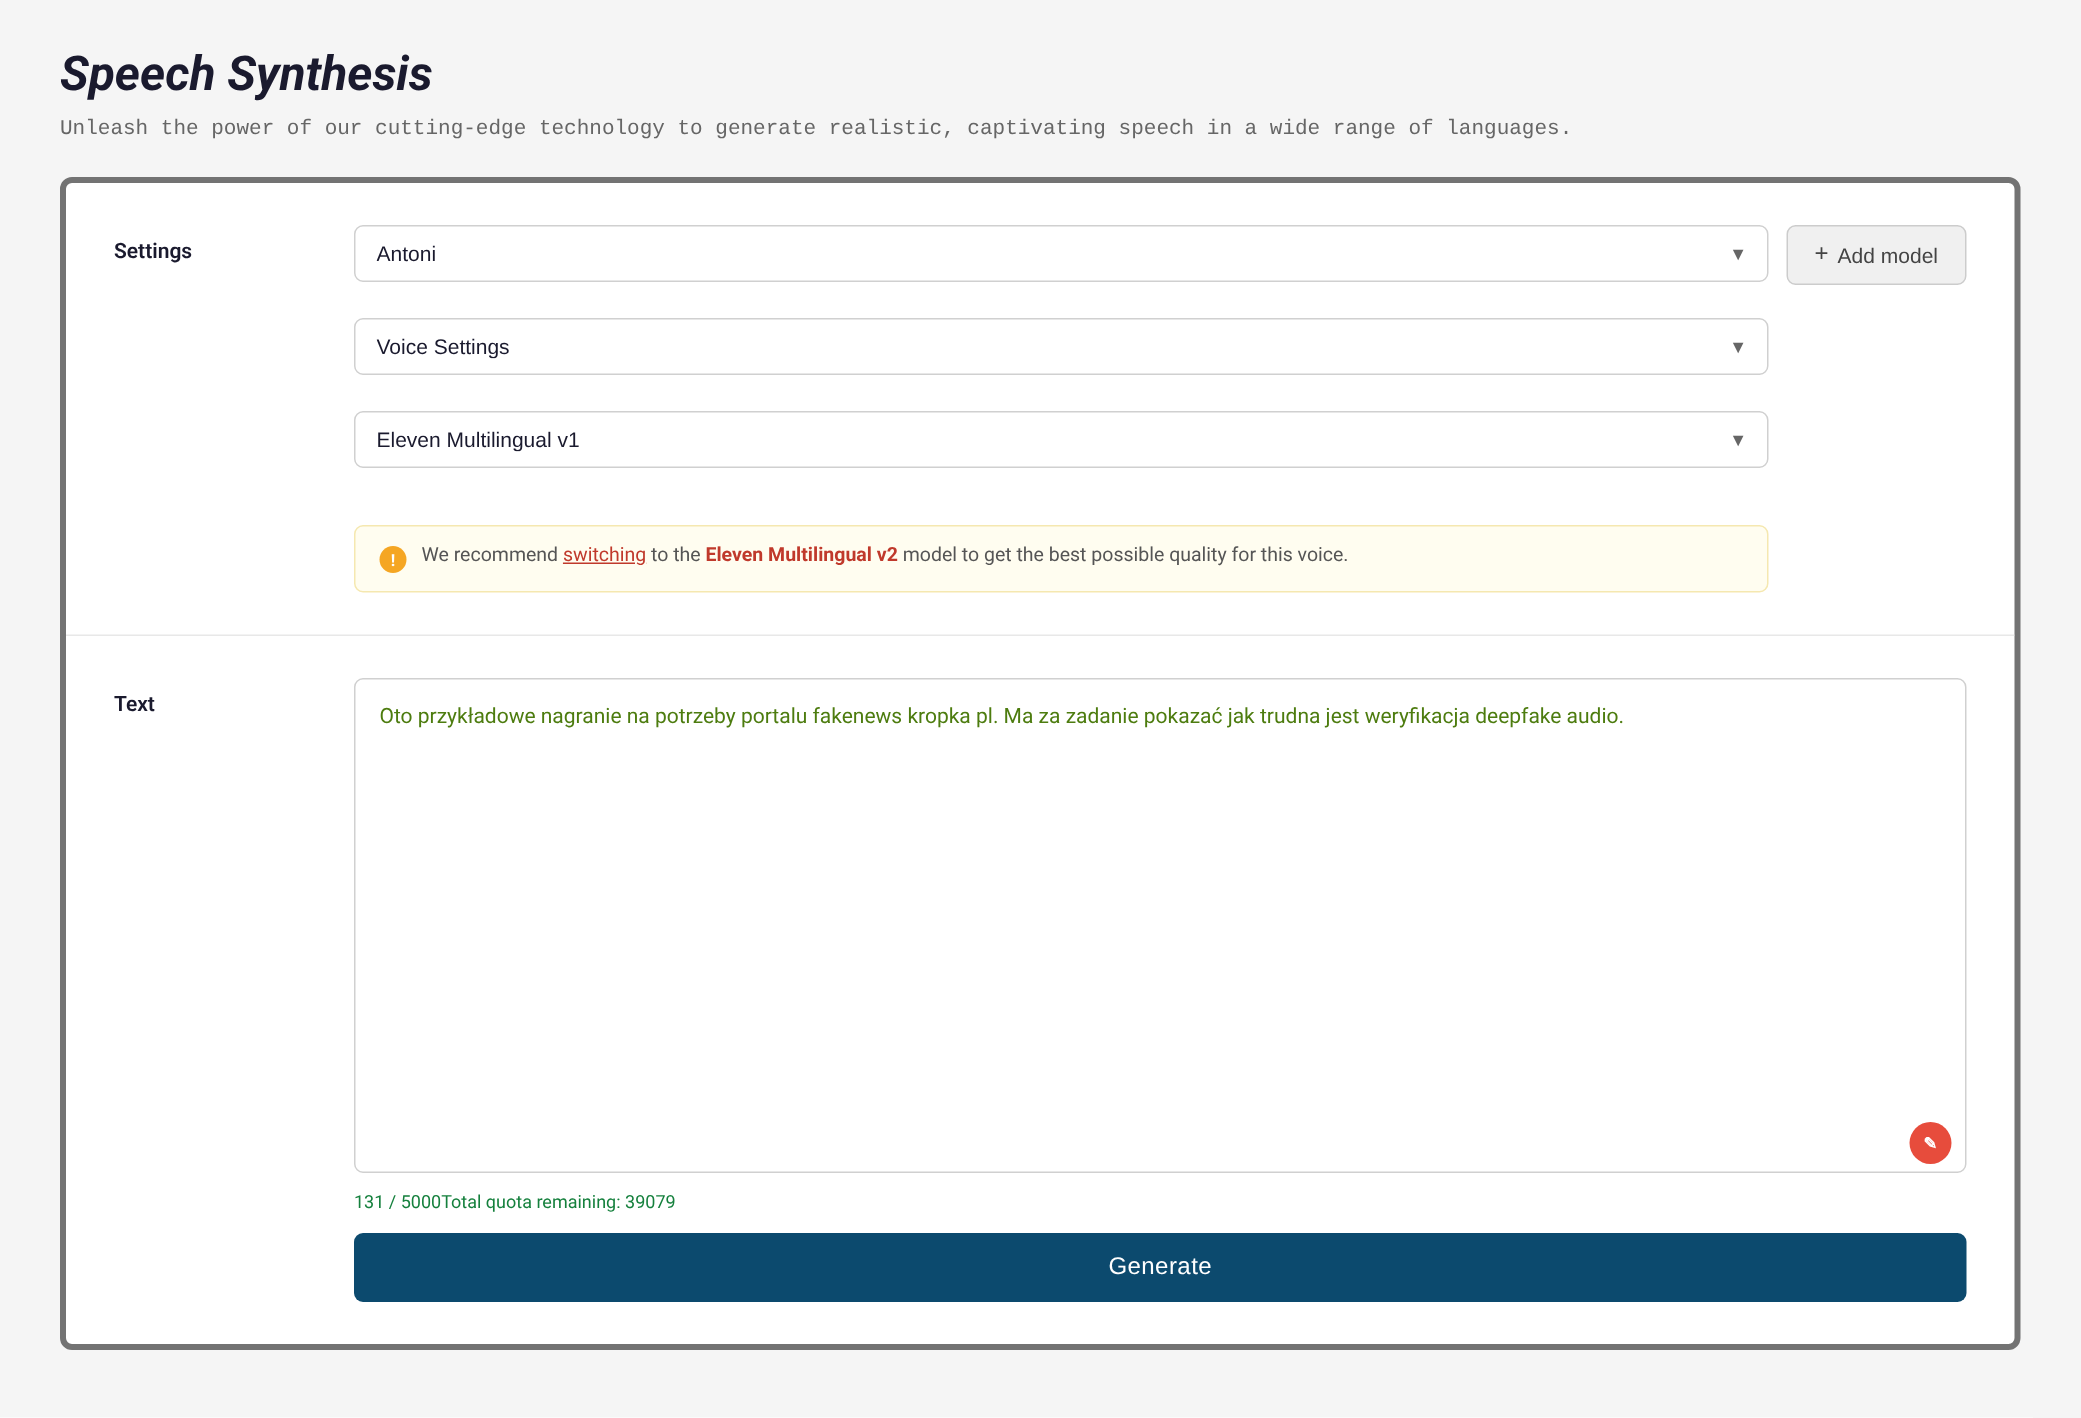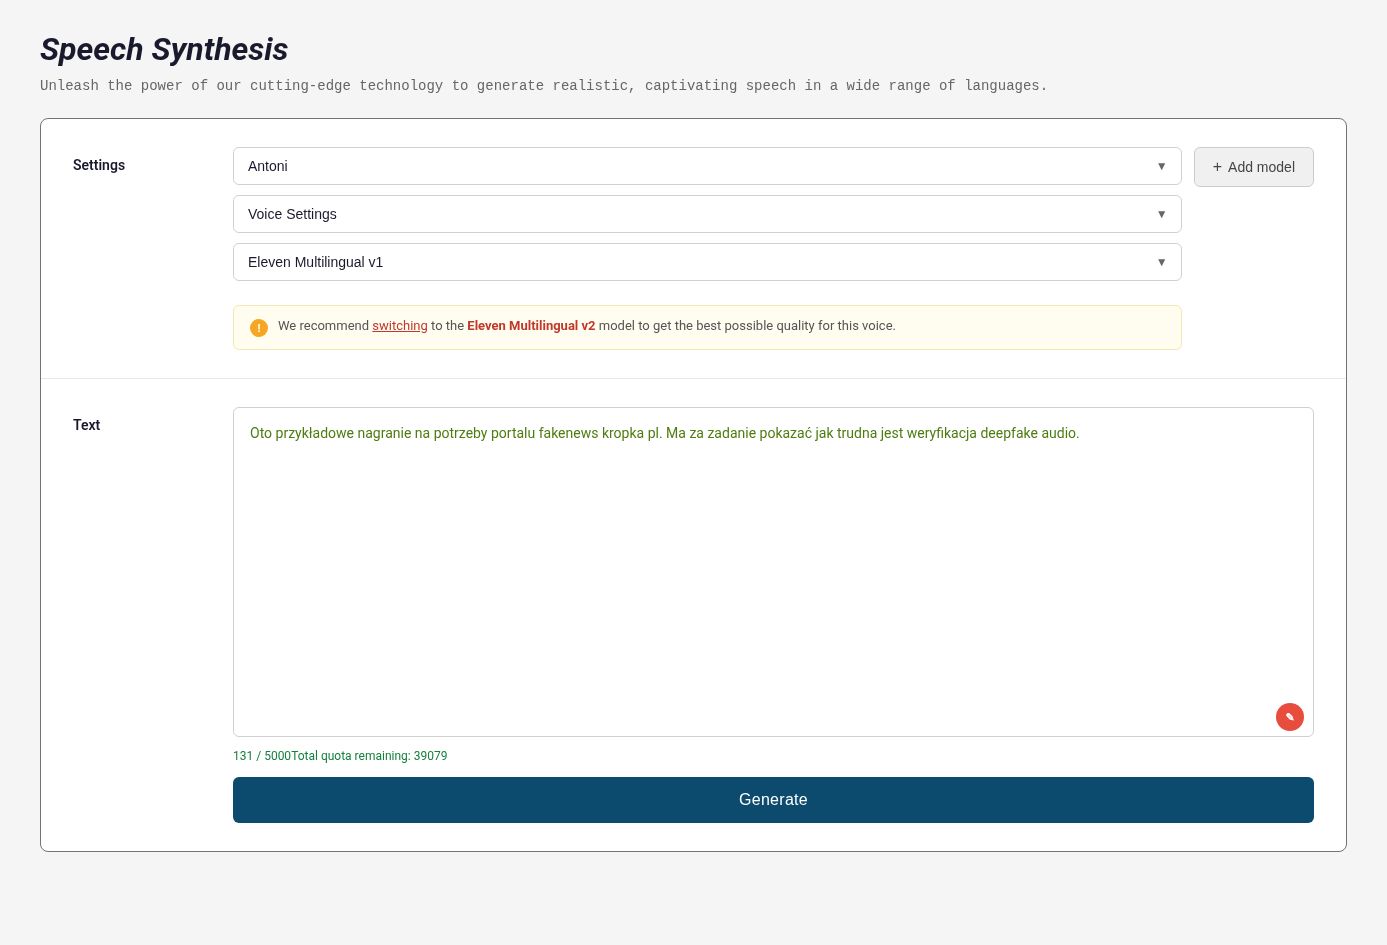--- a/index.html
+++ b/index.html
@@ -26,21 +26,21 @@
 
     .page-subtitle {
       font-size: 14px;
       color: #666;
       margin-bottom: 24px;
       font-family: Liberation Mono, monospace;
     }
 
     .card {
       background: #ffffff;
-      border: 1px solid #737373;
+      border: 4px solid #737373;
       border-radius: 8px;
       overflow: hidden;
     }
 
     .section {
       display: flex;
       padding: 28px 32px;
       border-bottom: 1px solid #e8e8e8;
     }
 
@@ -64,21 +64,21 @@
     .settings-row {
       display: flex;
       gap: 12px;
       align-items: flex-start;
     }
 
     .dropdowns-col {
       flex: 1;
       display: flex;
       flex-direction: column;
-      gap: 10px;
+      gap: 24px;
     }
 
     .select-wrapper {
       position: relative;
       width: 100%;
     }
 
     .select-control {
       width: 100%;
       padding: 10px 40px 10px 14px;

